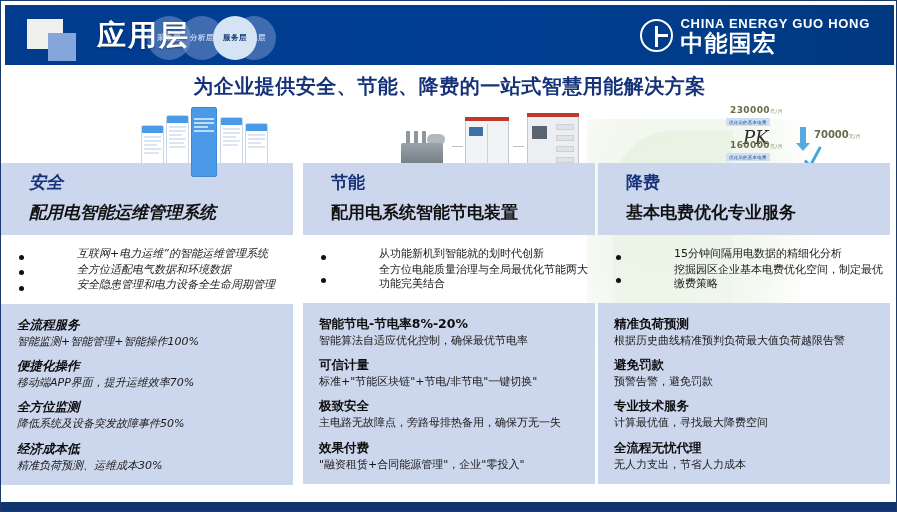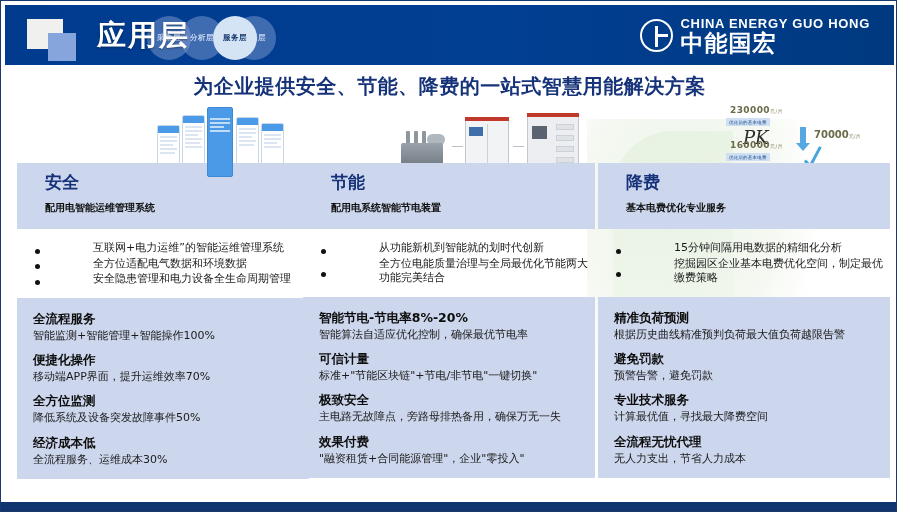--- a/index.html
+++ b/index.html
@@ -87,37 +87,37 @@
   .decor-leaf2 {
     position: absolute; left: 612px; top: 130px; width: 120px; height: 250px;
     border-radius: 60px 0 60px 0;
     background: linear-gradient(160deg, rgba(222,238,216,.55), rgba(248,250,240,.1));
     z-index: 0; pointer-events: none;
   }
 
   
   .columns { position: absolute; left: 0; top: 106px; width: 897px; height: 398px; z-index: 2; }
   .col { position: absolute; top: 0; width: 292px; }
-  .col.col0 { left: 16px; }
+  .col.col0 { left: 0; font-style: italic; }
   .col.col1 { left: 302px; }
   .col.col2 { left: 597px; }
 
   .col-art {
     position: relative; height: 56px; width: 100%;
   }
   .col-head {
     position: relative; background: #ccd6ec;
     padding: 8px 0 11px 28px; min-height: 66px;
   }
   .col-title {
     font-size: 17px; font-weight: bold; color: #16337a; margin-bottom: 7px;
     font-family: "DejaVu Sans", "Liberation Sans", sans-serif;
   }
   .col-sub {
-    font-size: 10px; font-weight: bold; color: #111111;
+    font-size: 17px; font-weight: bold; color: #111111;
     font-family: "DejaVu Sans", "Liberation Sans", sans-serif;
   }
   .bullets { padding: 12px 6px 10px 18px; }
   .bullet { display: flex; align-items: center; margin-bottom: 1px; gap: 44px; }
   .bullet .dot {
     width: 5px; height: 5px; border-radius: 50%; background: #111; flex: 0 0 5px;
     margin: 6px 9px 0 0;
   }
   .bullet .btxt {
     font-size: 11px; color: #1a1a1a; line-height: 1.33;
@@ -331,21 +331,21 @@
         <div class="feat">
           <div class="feat-title">便捷化操作</div>
           <div class="feat-desc">移动端APP界面，提升运维效率70%</div>
         </div>
         <div class="feat">
           <div class="feat-title">全方位监测</div>
           <div class="feat-desc">降低系统及设备突发故障事件50%</div>
         </div>
         <div class="feat">
           <div class="feat-title">经济成本低</div>
-          <div class="feat-desc">全流程服务、运维成本30%</div>
+          <div class="feat-desc">精准负荷预测、运维成本30%</div>
         </div>
       </div>
     </div>
 
     <div class="col col1">
       <div class="col-art">
         <div class="equip">
           <div class="eq-transformer">
             <div class="bush b1"></div>
               <div class="bush b2"></div>

